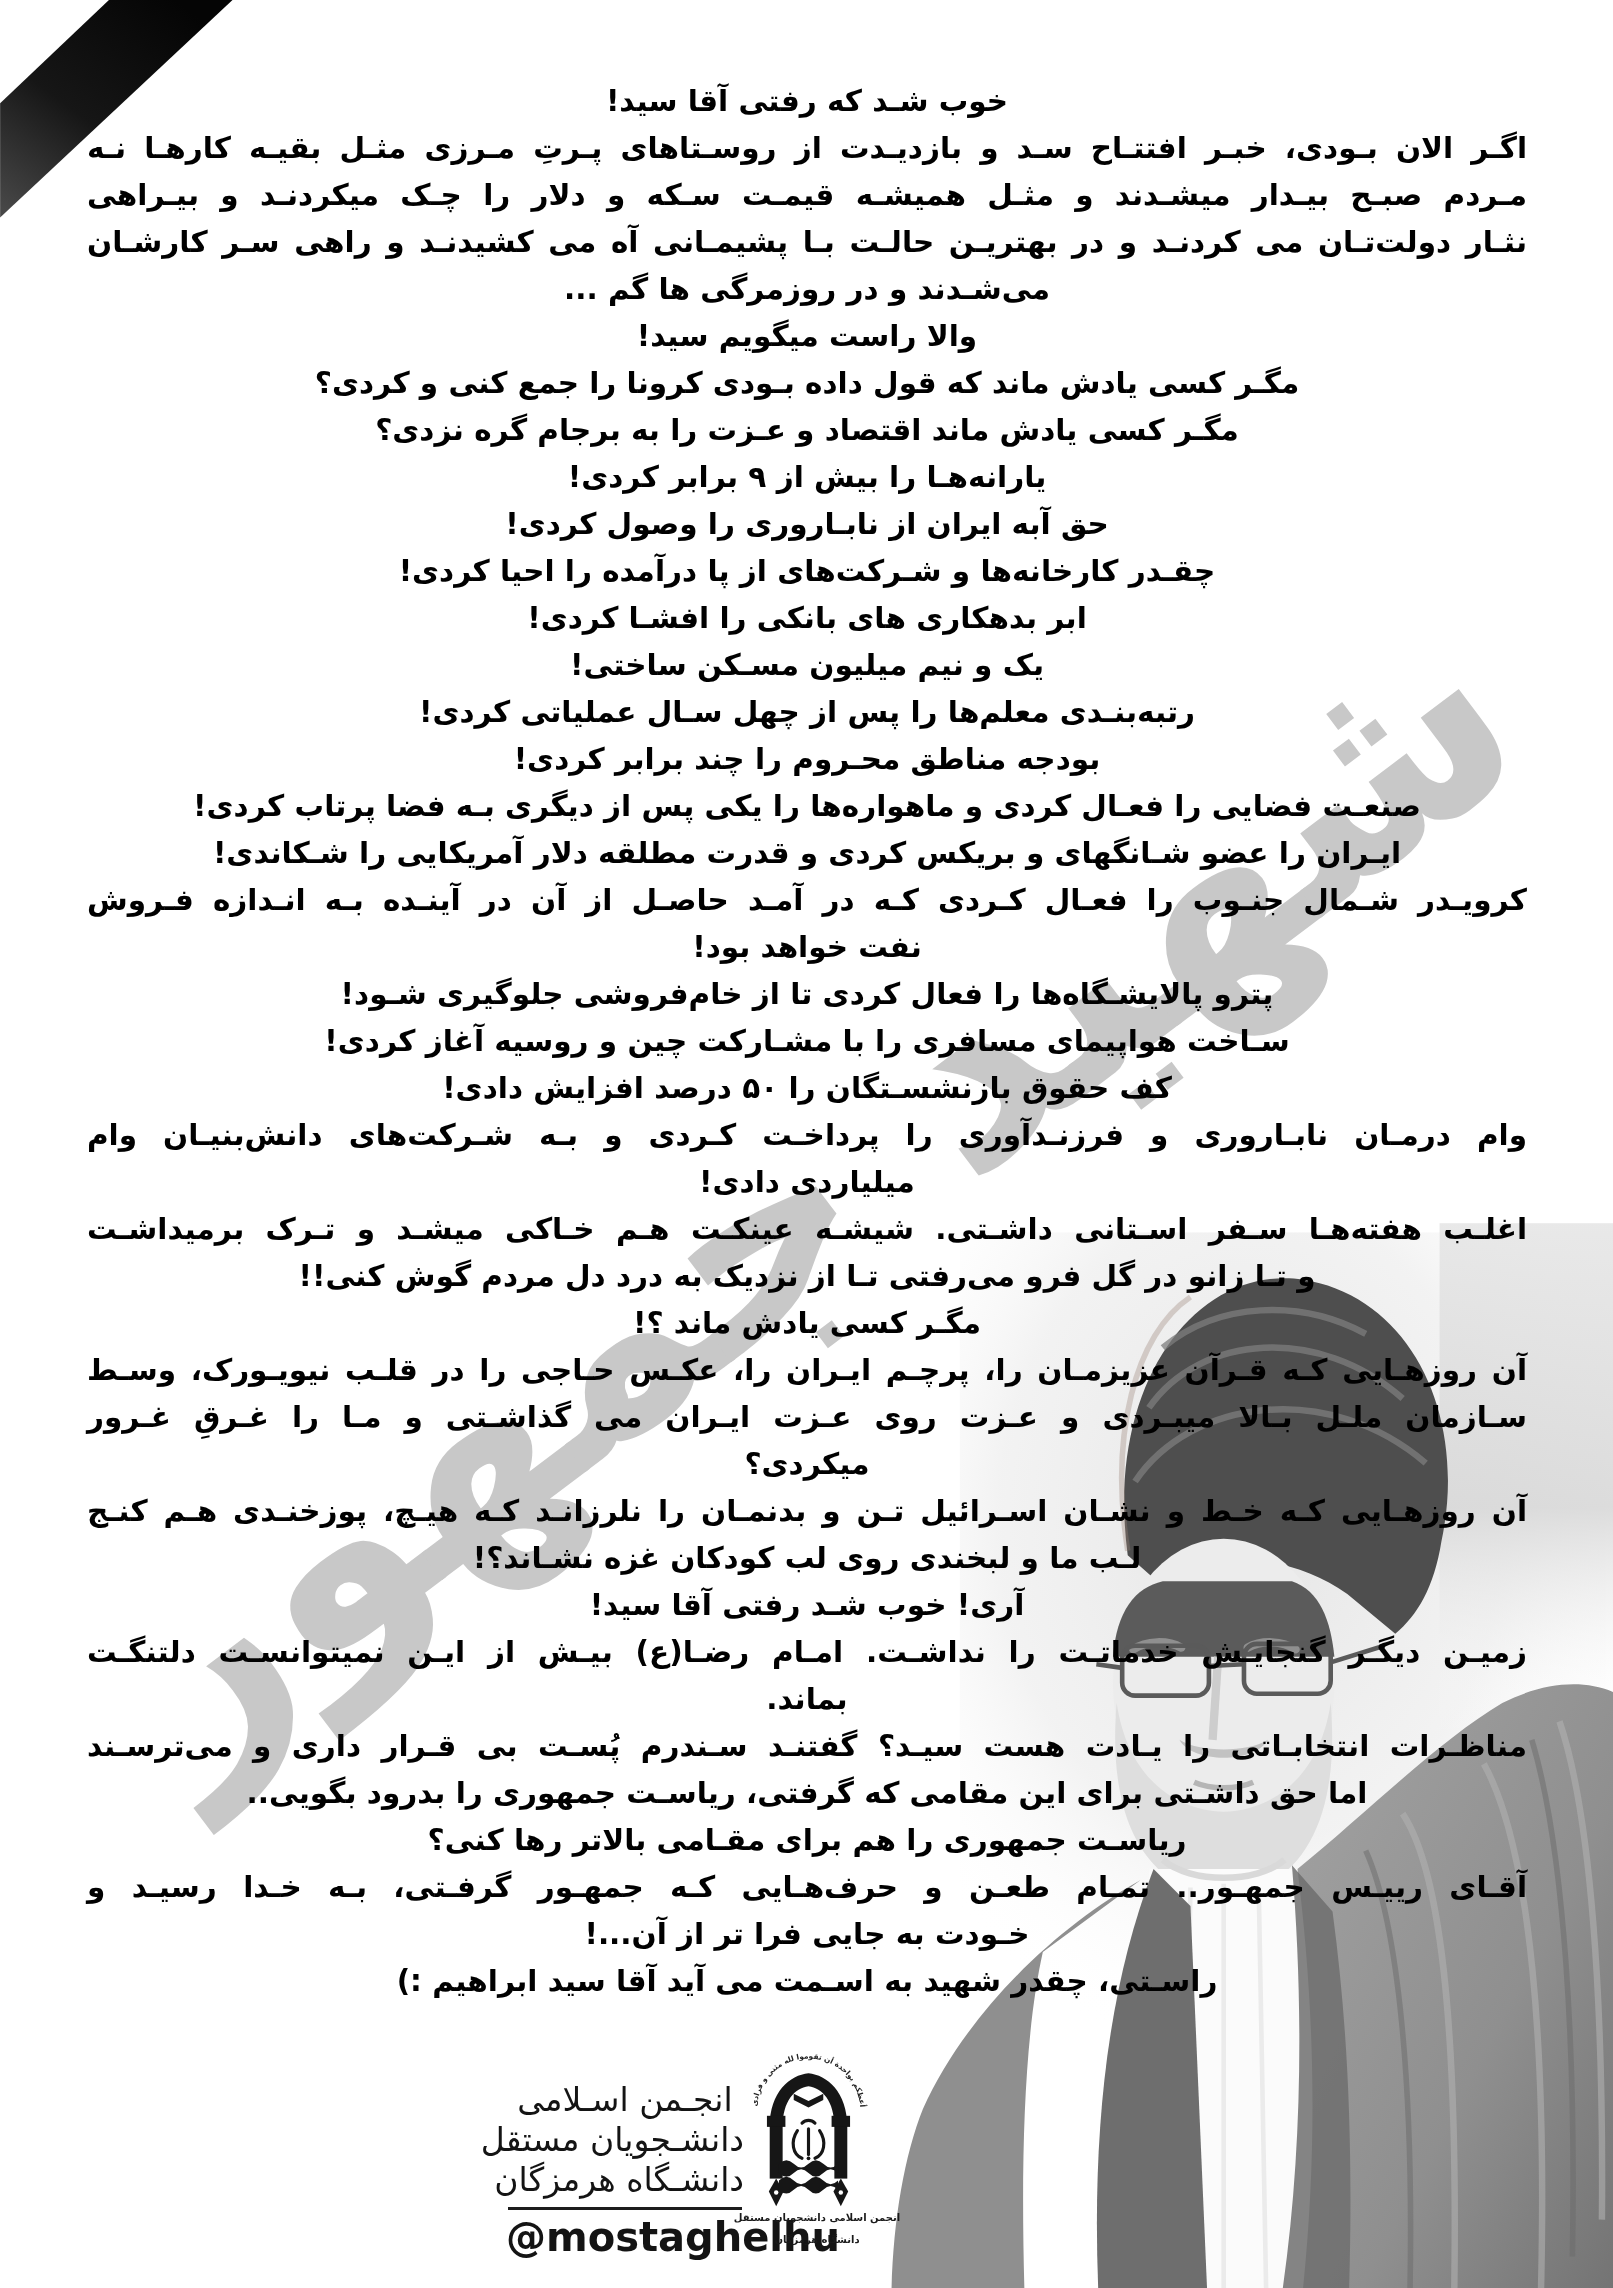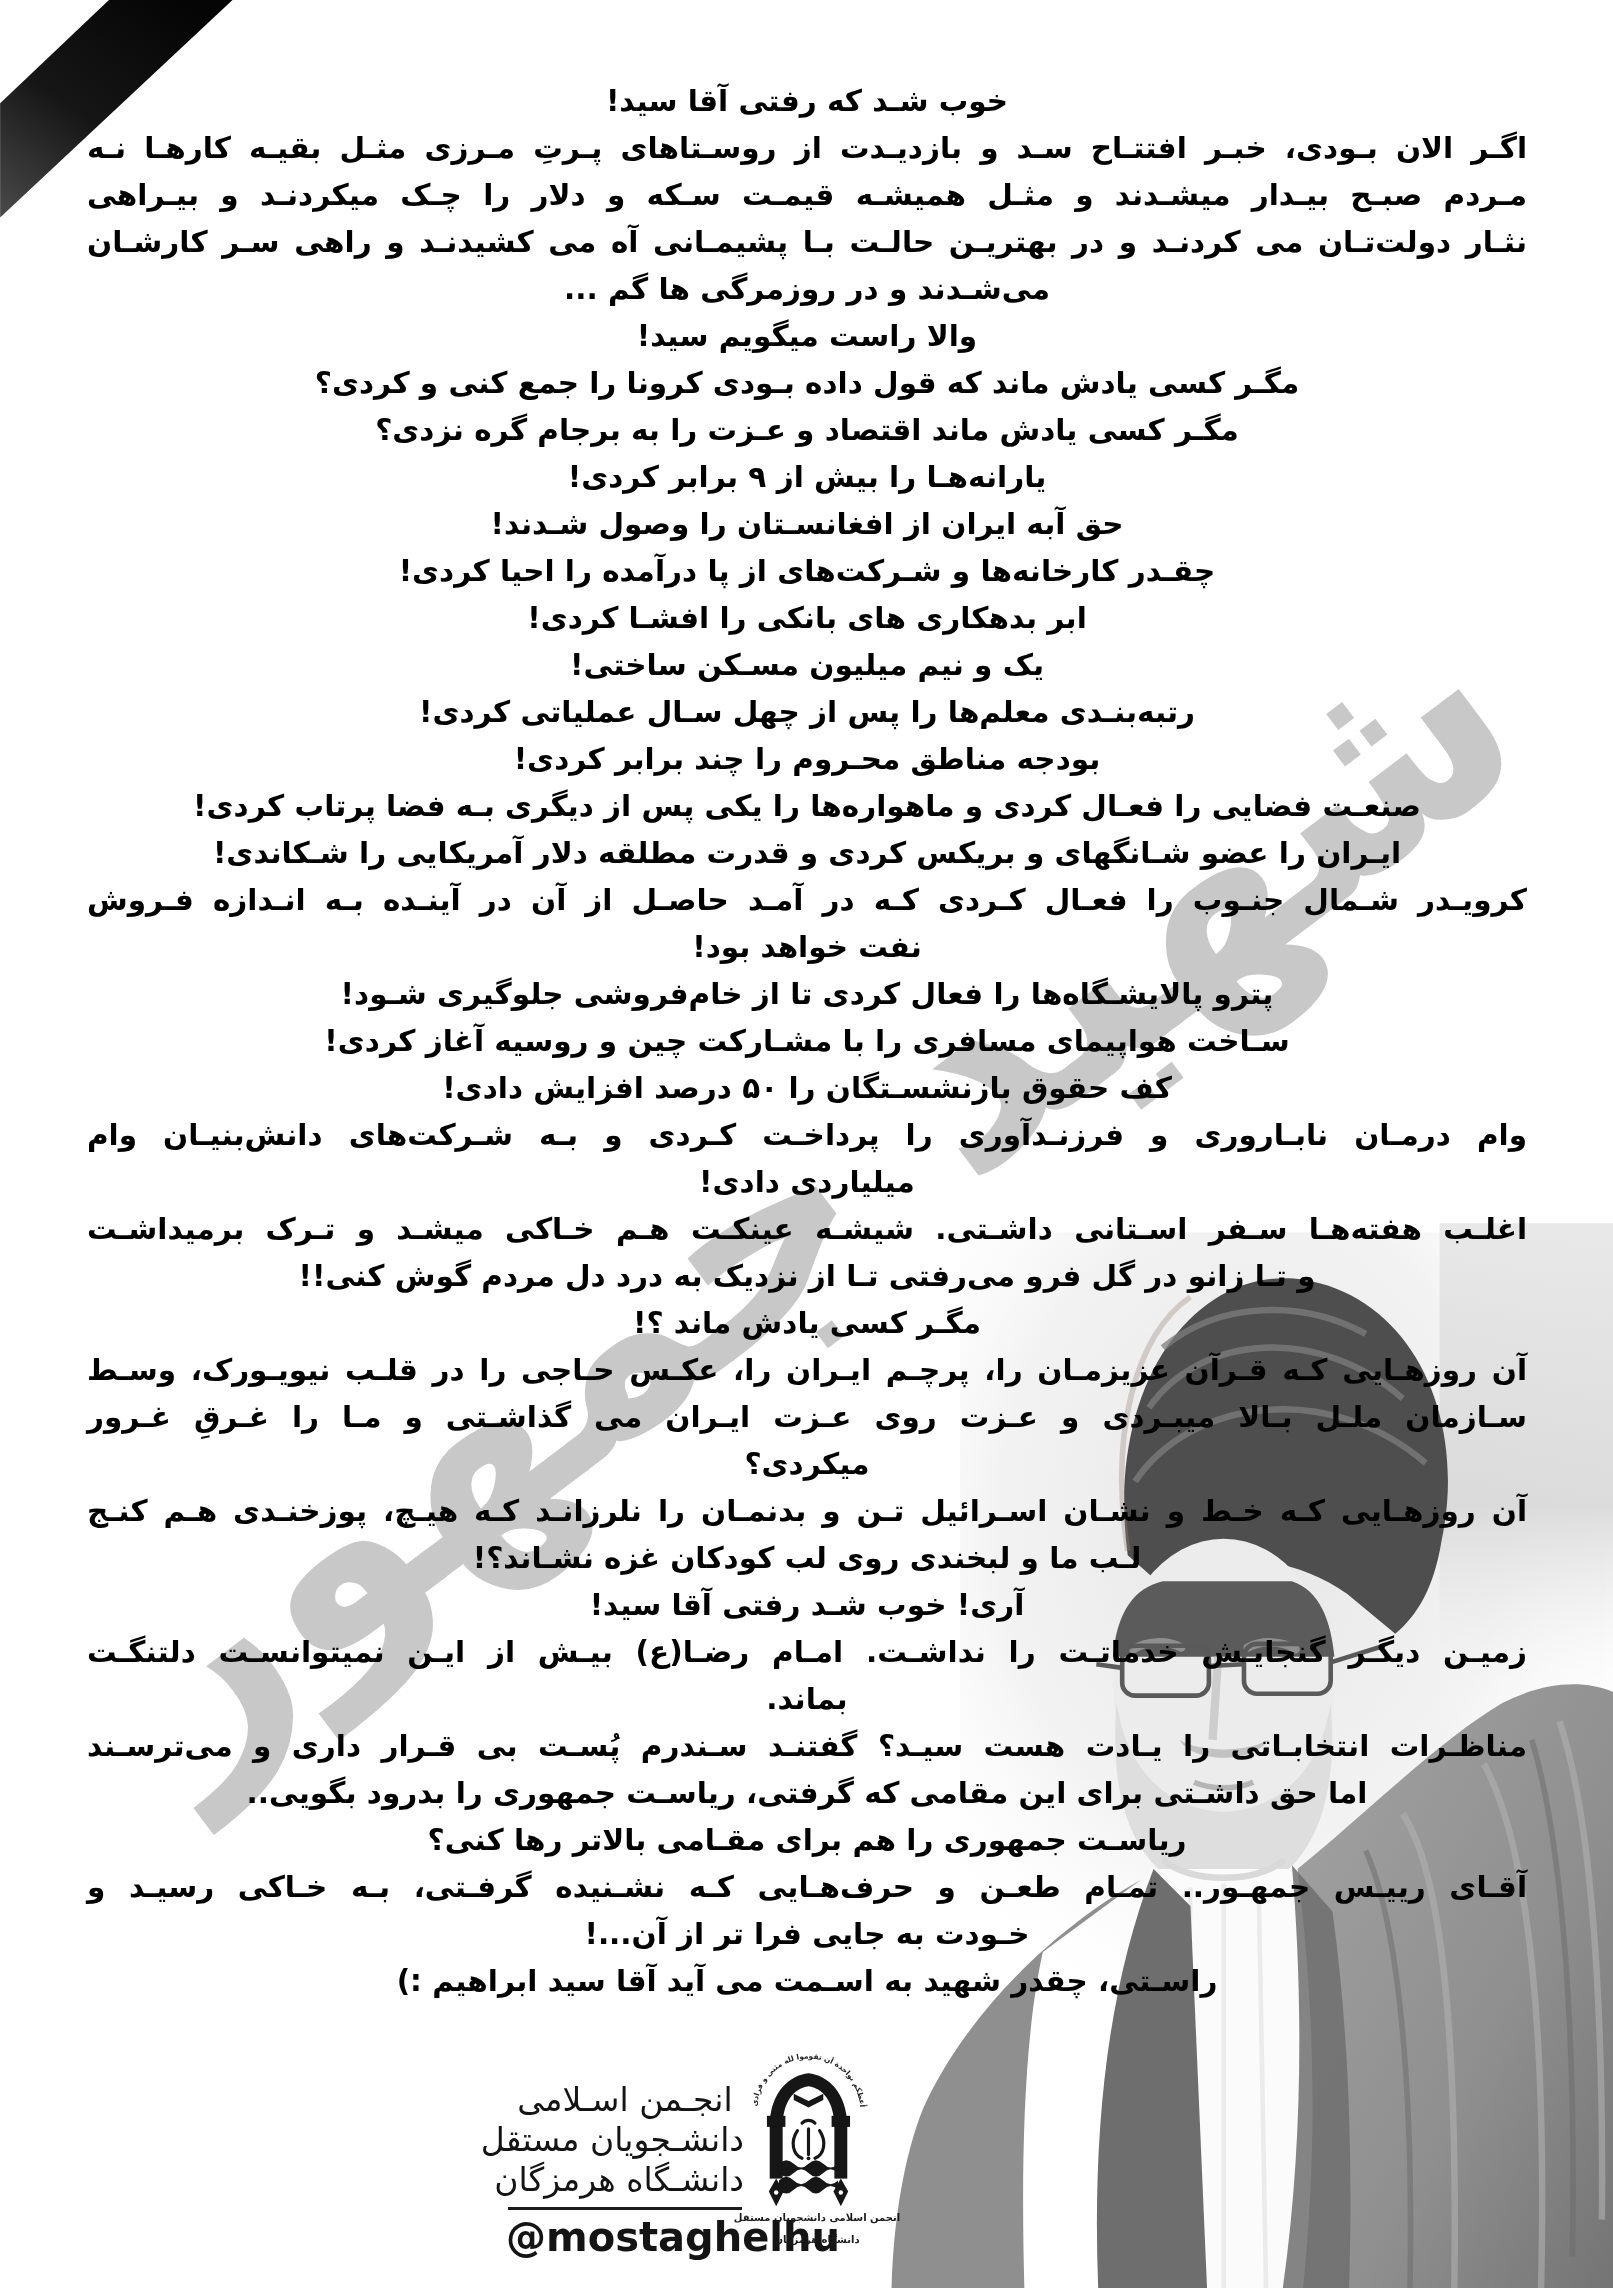--- a/index.html
+++ b/index.html
@@ -120,21 +120,21 @@
   <div class="body-text">
       <div class="line">خوب شـد که رفتی آقا سید!</div>
       <div class="line j">اگـر الان بـودی، خبـر افتتـاح سـد و بازدیـدت از روسـتاهای پـرتِ مـرزی مثـل بقیـه کارهـا نـه</div>
       <div class="line j">مـردم صبـح بیـدار میشـدند و مثـل همیشـه قیمـت سـکه و دلار را چـک میکردنـد و بیـراهی</div>
       <div class="line j">نثـار دولت‌تـان می کردنـد و در بهتریـن حالـت بـا پشیمـانی آه می کشیدنـد و راهی سـر کارشـان</div>
       <div class="line">می‌شـدند و در روزمرگی ها گم ...</div>
       <div class="line">والا راست میگویم سید!</div>
       <div class="line">مگـر کسی یادش ماند که قول داده بـودی کرونا را جمع کنی و کردی؟</div>
       <div class="line">مگـر کسی یادش ماند اقتصاد و عـزت را به برجام گره نزدی؟</div>
       <div class="line">یارانه‌هـا را بیش از ۹ برابر کردی!</div>
-      <div class="line">حق آبه ایران از افغانسـتان را وصول شـدند!</div>
+      <div class="line">حق آبه ایران از نابـاروری را وصول کردی!</div>
       <div class="line">چقـدر کارخانه‌ها و شـرکت‌های از پا درآمده را احیا کردی!</div>
       <div class="line">ابر بدهکاری های بانکی را افشـا کردی!</div>
       <div class="line">یک و نیم میلیون مسـکن ساختی!</div>
       <div class="line">رتبه‌بنـدی معلم‌ها را پس از چهل سـال عملیاتی کردی!</div>
       <div class="line">بودجه مناطق محـروم را چند برابر کردی!</div>
       <div class="line">صنعـت فضایی را فعـال کردی و ماهواره‌ها را یکی پس از دیگری بـه فضا پرتاب کردی!</div>
       <div class="line">ایـران را عضو شـانگهای و بریکس کردی و قدرت مطلقه دلار آمریکایی را شـکاندی!</div>
       <div class="line j">کرویـدر شـمال جنـوب را فعـال کـردی کـه در آمـد حاصـل از آن در آینـده بـه انـدازه فـروش</div>
       <div class="line">نفت خواهد بود!</div>
       <div class="line">پترو پالایشـگاه‌ها را فعال کردی تا از خام‌فروشی جلوگیری شـود!</div>
@@ -149,21 +149,21 @@
       <div class="line j">سـازمان ملـل بـالا میبـردی و عـزت روی عـزت ایـران می گذاشـتی و مـا را غـرقِ غـرور</div>
       <div class="line">میکردی؟</div>
       <div class="line j">آن روزهـایی کـه خـط و نشـان اسـرائیل تـن و بدنمـان را نلرزانـد کـه هیـچ، پوزخنـدی هـم کنـج</div>
       <div class="line">لـب ما و لبخندی روی لب کودکان غزه نشـاند؟!</div>
       <div class="line">آری! خوب شـد رفتی آقا سید!</div>
       <div class="line j">زمیـن دیگـر گنجایـش خدماتـت را نداشـت. امـام رضـا(ع) بیـش از ایـن نمیتوانسـت دلتنگـت</div>
       <div class="line">بماند.</div>
       <div class="line j">مناظـرات انتخابـاتی را یـادت هست سیـد؟ گفتنـد سـندرم پُسـت بی قـرار داری و می‌ترسـند</div>
       <div class="line">اما حق داشـتی برای این مقامی که گرفتی، ریاسـت جمهوری را بدرود بگویی..</div>
       <div class="line">ریاسـت جمهوری را هم برای مقـامی بالاتر رها کنی؟</div>
-      <div class="line j">آقـای رییـس جمهـور.. تمـام طعـن و حرف‌هـایی کـه نشـنیده گرفـتی، بـه خـاکی رسیـد و</div>
+      <div class="line j">آقـای رییـس جمهـور.. تمـام طعـن و حرف‌هـایی کـه جمهـور گرفـتی، بـه خـدا رسیـد و</div>
       <div class="line">خـودت به جایی فرا تر از آن...!</div>
       <div class="line">راسـتی، چقدر شهید به اسـمت می آید آقا سید ابراهیم :)</div>
     </div>
 
   <svg class="ribbon" width="240" height="225" viewBox="0 0 260 244" aria-hidden="true">
     <defs>
       <linearGradient id="ribGrad" x1="0.75" y1="0" x2="0" y2="0.95">
         <stop offset="0%" stop-color="#050505"></stop>
         <stop offset="55%" stop-color="#161616"></stop>
         <stop offset="100%" stop-color="#474747"></stop>

